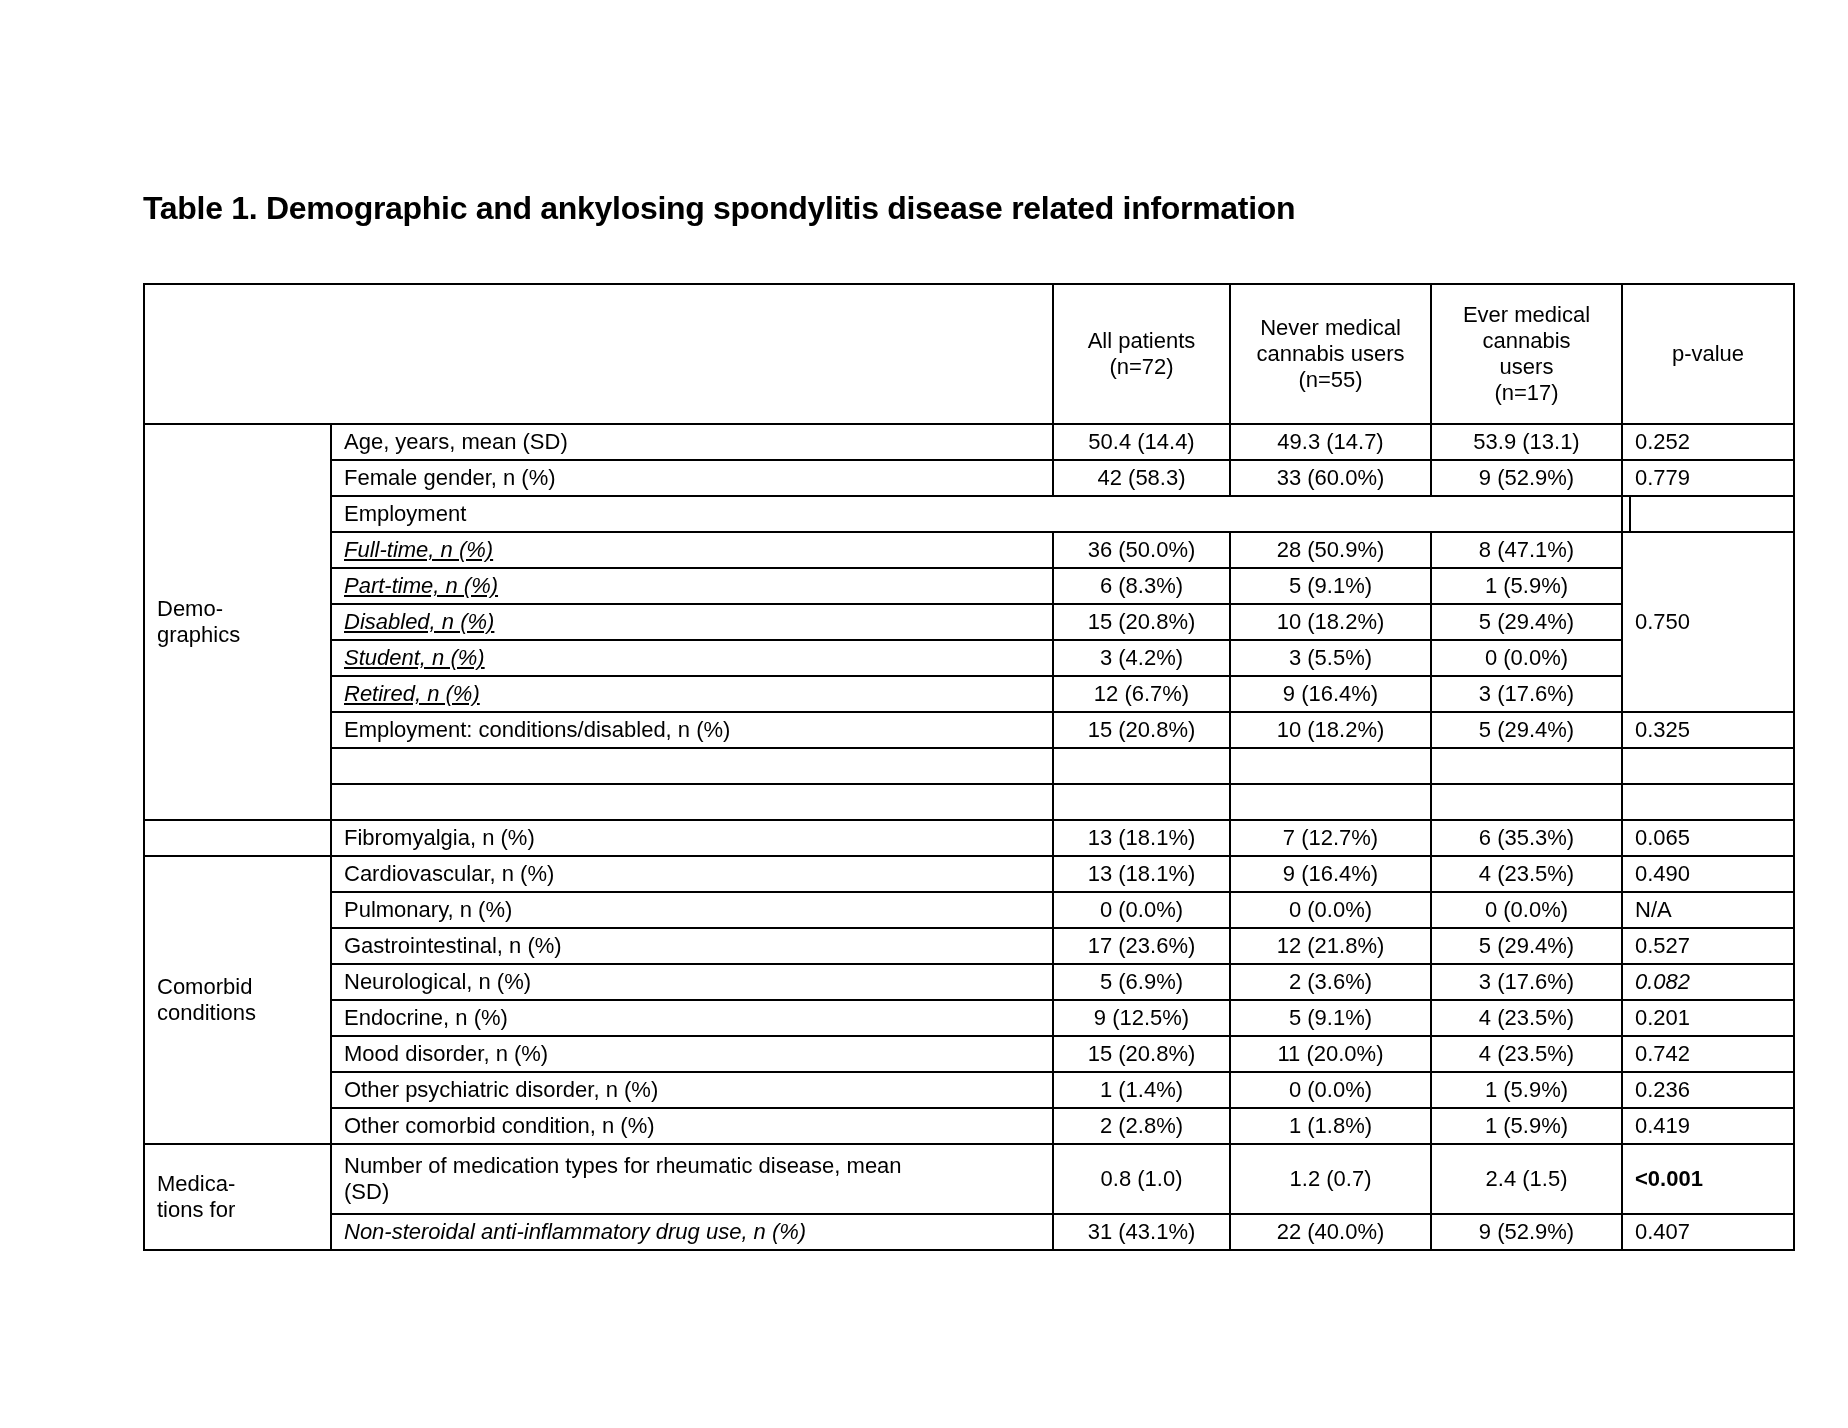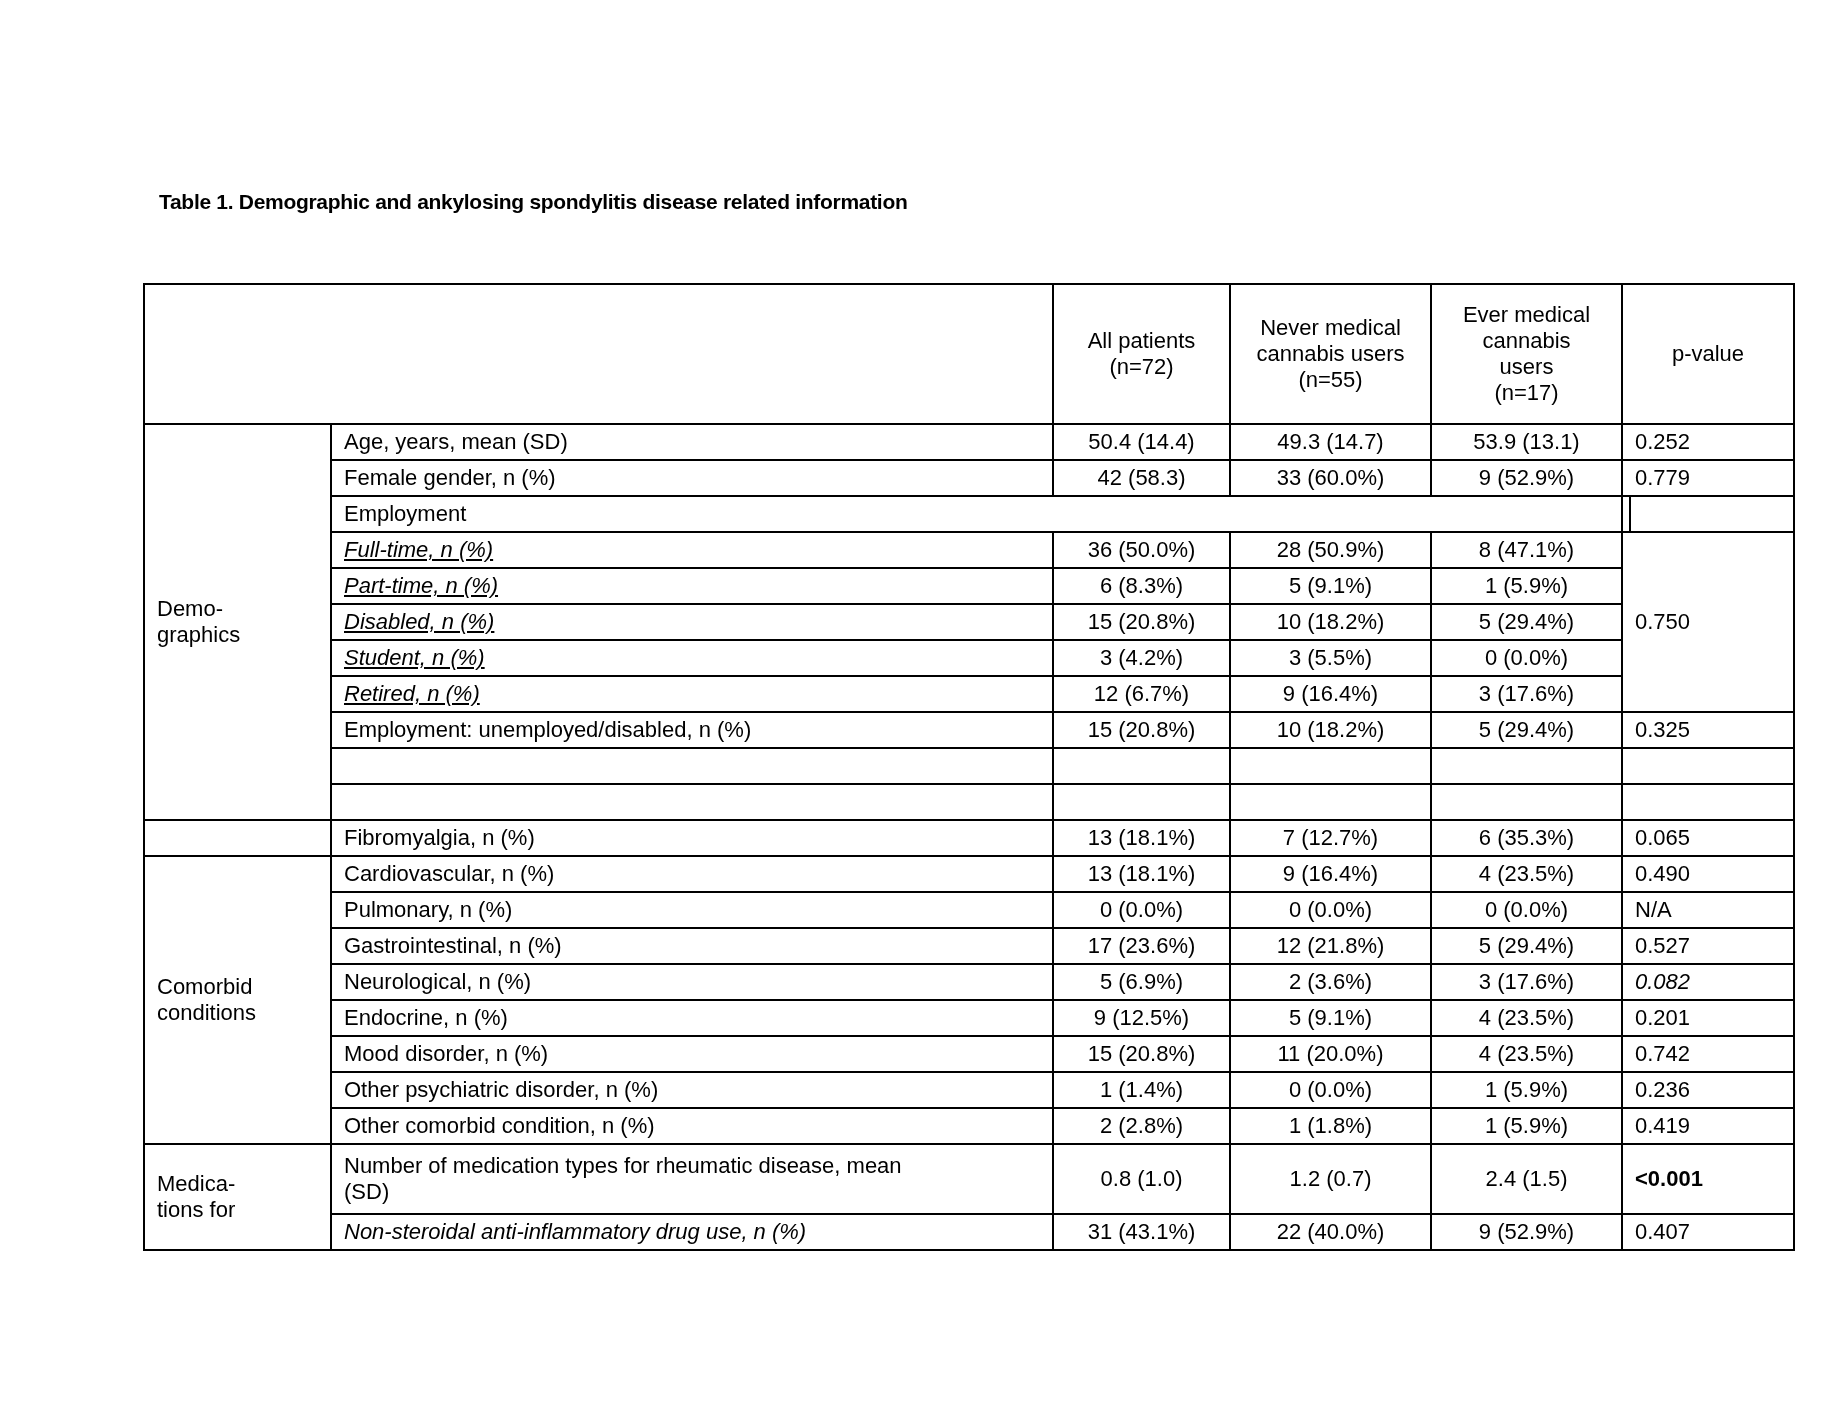--- a/index.html
+++ b/index.html
@@ -4,22 +4,22 @@
 <style>
   * { box-sizing: border-box; }
   html, body { margin: 0; padding: 0; }
   body {
     width: 1848px; height: 1428px;
     background: #ffffff; color: #000000;
     font-family: "Liberation Sans", sans-serif;
     position: relative;
   }
   #title {
-    position: absolute; left: 159px; top: 190px;
-    font-size: 21px; font-weight: 700; letter-spacing: -0.3px;
+    position: absolute; left: 143px; top: 190px;
+    font-size: 32px; font-weight: 700; letter-spacing: -0.3px;
     white-space: nowrap;
   }
   table#tbl {
     position: absolute; left: 143px; top: 283px;
     border-collapse: collapse; table-layout: fixed;
     width: 1650px;
   }
   #tbl td {
     border: 2px solid #000000;
     font-size: 22px; line-height: 1.18;
@@ -131,21 +131,21 @@
     </tr>
 
     <tr class="r">
       <td class="l ind1 i">Retired, n (%)</td>
       <td class="v">12 (6.7%)</td>
       <td class="v">9 (16.4%)</td>
       <td class="v">3 (17.6%)</td>
     </tr>
 
     <tr class="r">
-      <td class="l">Employment: unemployed/disabled, n (%)</td>
+      <td class="l">Employment: conditions/disabled, n (%)</td>
       <td class="v">15 (20.8%)</td>
       <td class="v">10 (18.2%)</td>
       <td class="v">5 (29.4%)</td>
       <td class="p">0.325</td>
     </tr>
 
     <tr class="r">
       <td class="l"></td>
       <td class="v"></td>
       <td class="v"></td>

